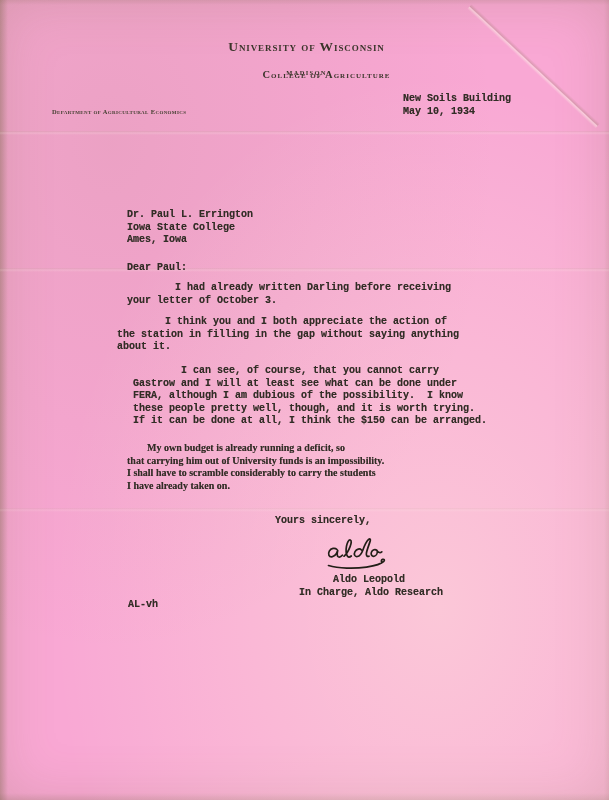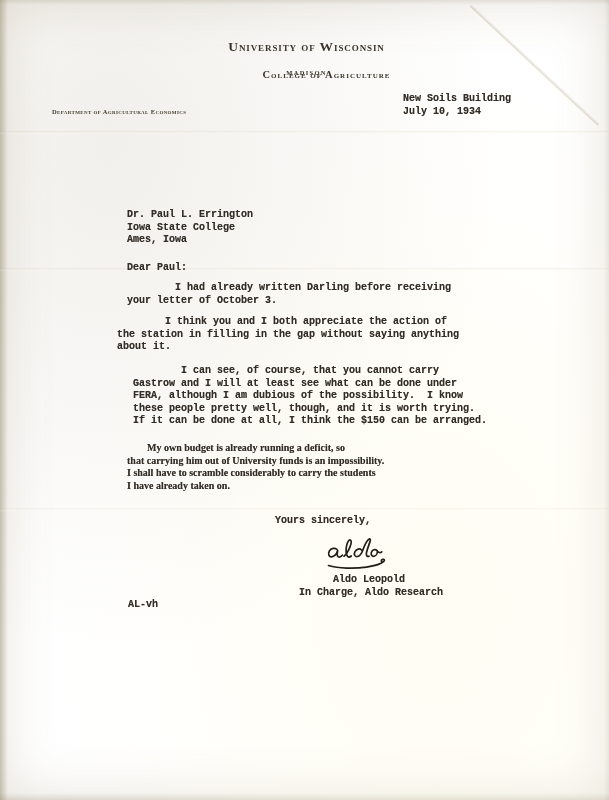--- a/index.html
+++ b/index.html
@@ -5,21 +5,21 @@
   html,body { margin:0; padding:0; }
   body {
     width:609px; height:800px;
     background:#9c916e;
     position:relative;
     font-family:"Liberation Sans", sans-serif;
     overflow:hidden;
   }
   .paper {
     position:absolute; inset:0;
-    background:#ffffff;
+    background:#f9a8d4;
     overflow:hidden;
     box-shadow: inset 0 0 55px rgba(118,102,58,0.20);
   }
   
   .paper-shade {
     position:absolute; inset:0; pointer-events:none;
     background:
       radial-gradient(ellipse at 72% 76%, rgba(255,250,222,0.38), rgba(255,250,222,0) 62%),
       radial-gradient(ellipse at 18% 18%, rgba(118,102,58,0.10), rgba(118,102,58,0) 55%),
       linear-gradient(to right, rgba(105,92,55,0.32) 0px, rgba(105,92,55,0) 8px),
@@ -86,21 +86,21 @@
   <div class="crease-h1"></div>
   <div class="crease-h2"></div>
   <div class="crease-h3"></div>
 
   <div class="lh lh-university">University of Wisconsin</div>
   <div class="lh lh-college">College of Agriculture</div>
   <div class="lh lh-city">MADISON</div>
   <div class="lh-dept">Department of Agricultural Economics</div>
 
   <div class="tw dateline-building">New Soils Building</div>
-  <div class="tw dateline-date">July 10, 1934</div>
+  <div class="tw dateline-date">May 10, 1934</div>
 
   <div class="tw recipient">Dr. Paul L. Errington
 Iowa State College
 Ames, Iowa</div>
   <div class="tw salutation">Dear Paul:</div>
   <div class="tw para1">        I had already written Darling before receiving
 your letter of October 3.</div>
   <div class="tw para2">        I think you and I both appreciate the action of
 the station in filling in the gap without saying anything
 about it.</div>

